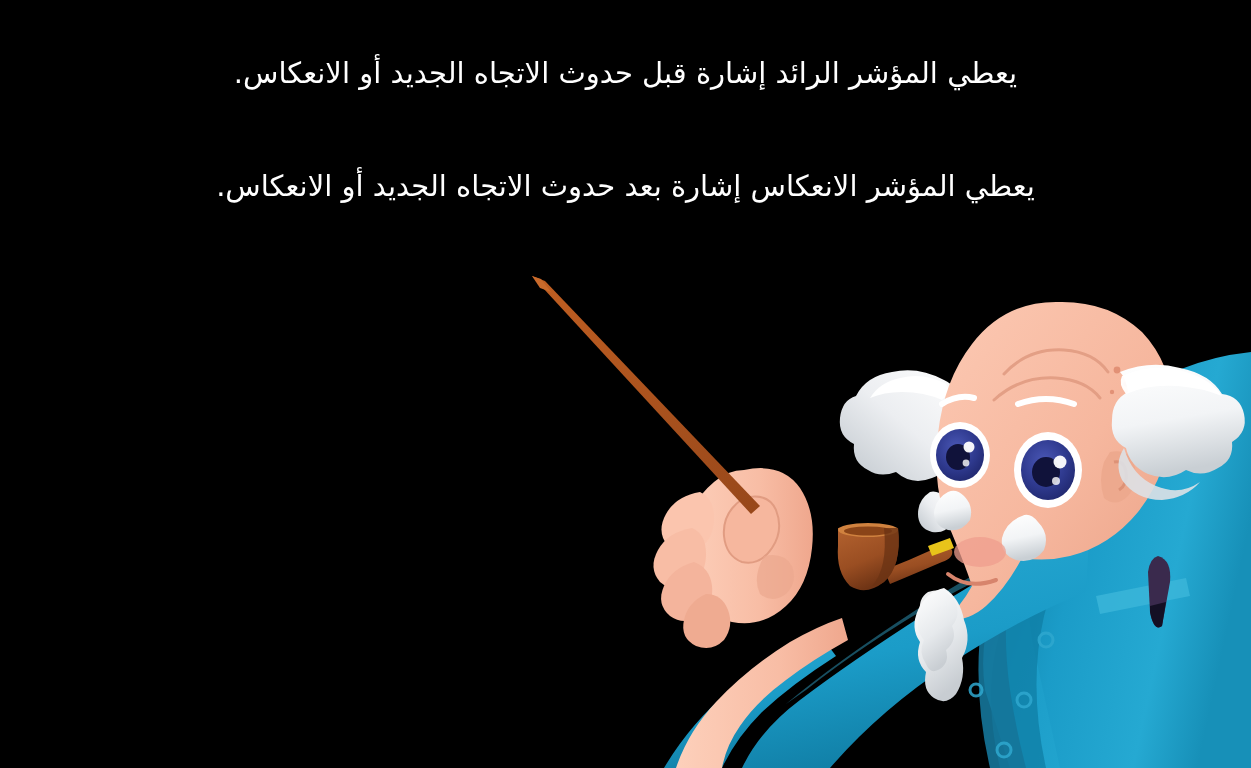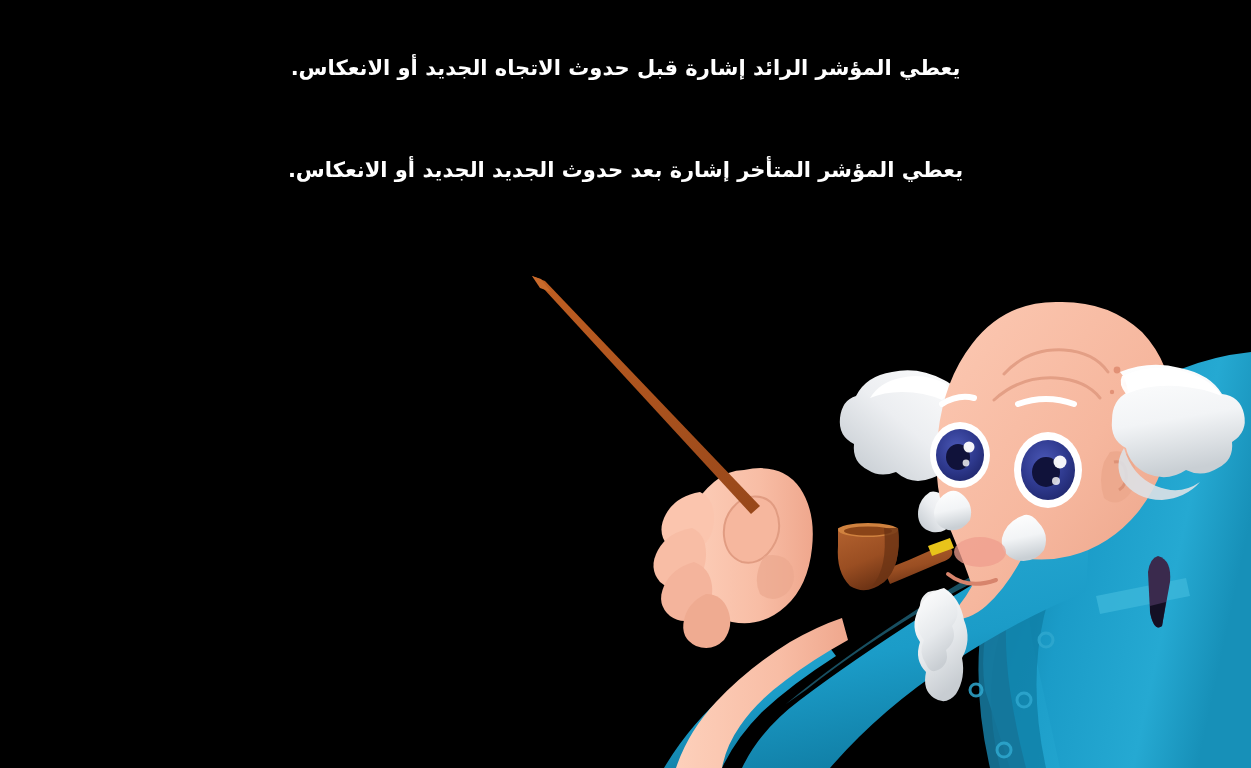--- a/index.html
+++ b/index.html
@@ -26,22 +26,22 @@
     padding-top: 54px;
     box-sizing: border-box;
     z-index: 40;
   }
   .slide-line {
     direction: rtl;
     unicode-bidi: bidi-override;
     text-align: center;
     color: #ffffff;
     font-family: "DejaVu Sans", "Liberation Sans", sans-serif;
-    font-weight: bold;
-    font-size: 21px;
+    font-weight: normal;
+    font-size: 29px;
     line-height: 1.35;
     letter-spacing: 0px;
     white-space: nowrap;
   }
   #line-1 { margin: 0 0 0 0; }
   #line-2 { margin: 74px 0 0 0; }
 
   
   #character {
     position: absolute;
@@ -301,16 +301,16 @@
       <g>
         <path d="M532 276 L545 281 L760 506 L751 514 Z" fill="url(#stickGrad)"></path>
         <path d="M532 276 L541 279 L551 292 L540 288 Z" fill="#c96a2b"></path>
       </g>
 
     </svg>
   </div>
 
   <div id="text-block">
     <p class="slide-line" id="line-1">يعطي المؤشر الرائد إشارة قبل حدوث الاتجاه الجديد أو الانعكاس.</p>
-    <p class="slide-line" id="line-2">يعطي المؤشر المتأخر إشارة بعد حدوث الجديد الجديد أو الانعكاس.</p>
+    <p class="slide-line" id="line-2">يعطي المؤشر الانعكاس إشارة بعد حدوث الاتجاه الجديد أو الانعكاس.</p>
   </div>
 
 </div>
 
 </body></html>

